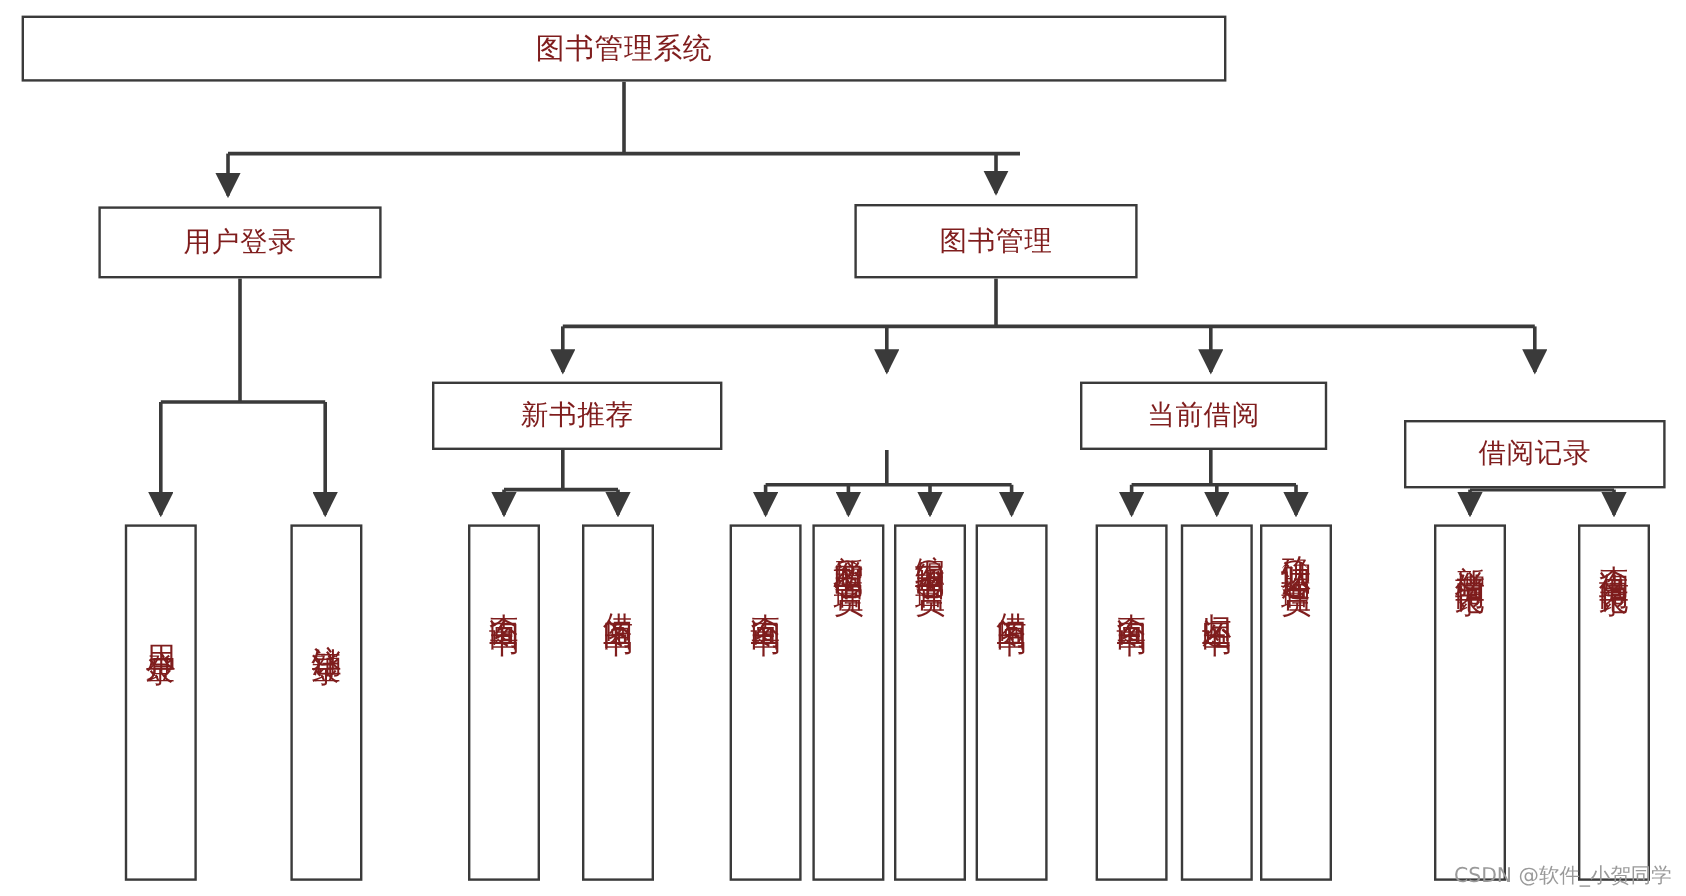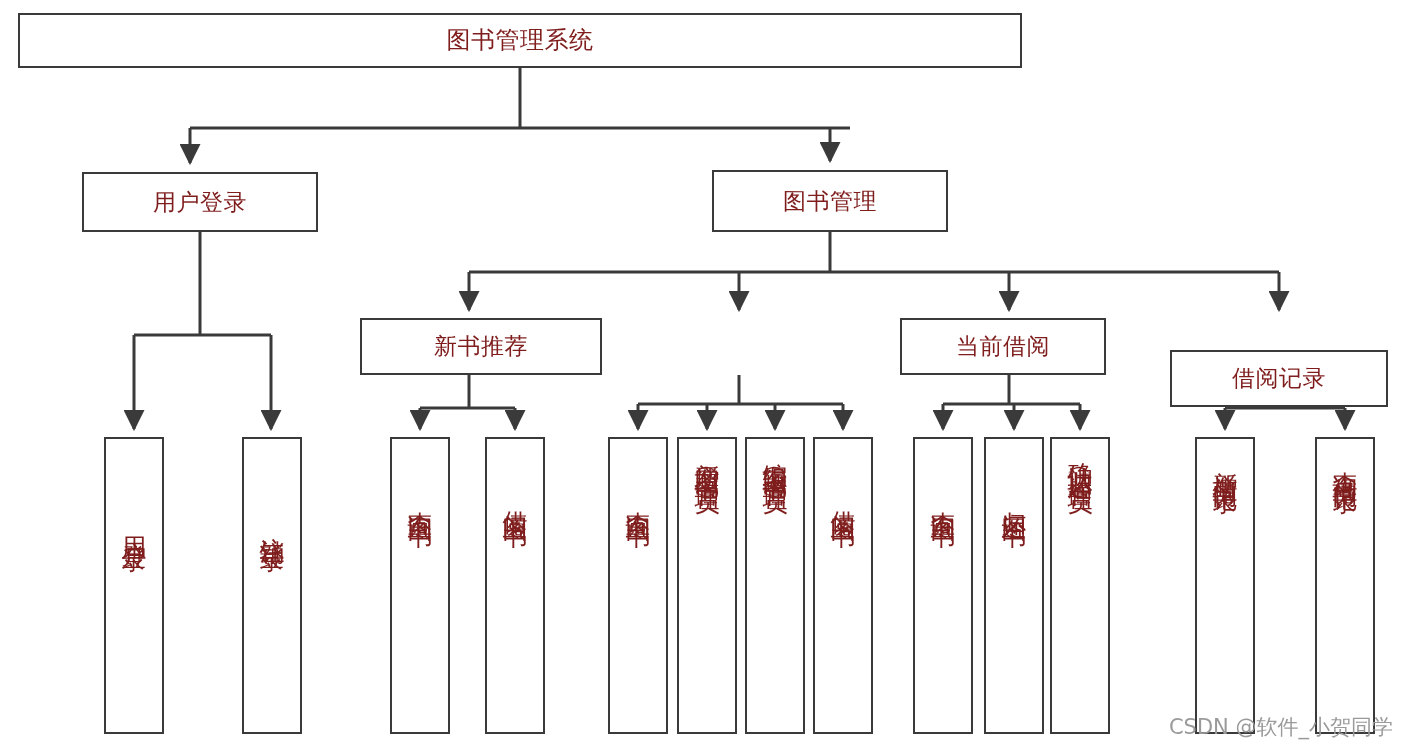--- a/index.html
+++ b/index.html
@@ -66,21 +66,21 @@
   }
   .node.vert.pad-big .label  { margin-top: 78px; }
   .node.vert.pad-mid .label  { margin-top: 52px; }
   .node.vert.pad-small .label{ margin-top: 12px; }
   .node.vert.pad-none .label { margin-top: 4px; }
 
   .watermark {
     position: absolute;
     right: 12px;
     bottom: 6px;
-    font-size: 21px;
+    font-size: 17px;
     color: #9a9a9a;
     white-space: nowrap;
     user-select: none;
   }
 </style>
 </head>
 <body>
 
 <div id="canvas">
 

